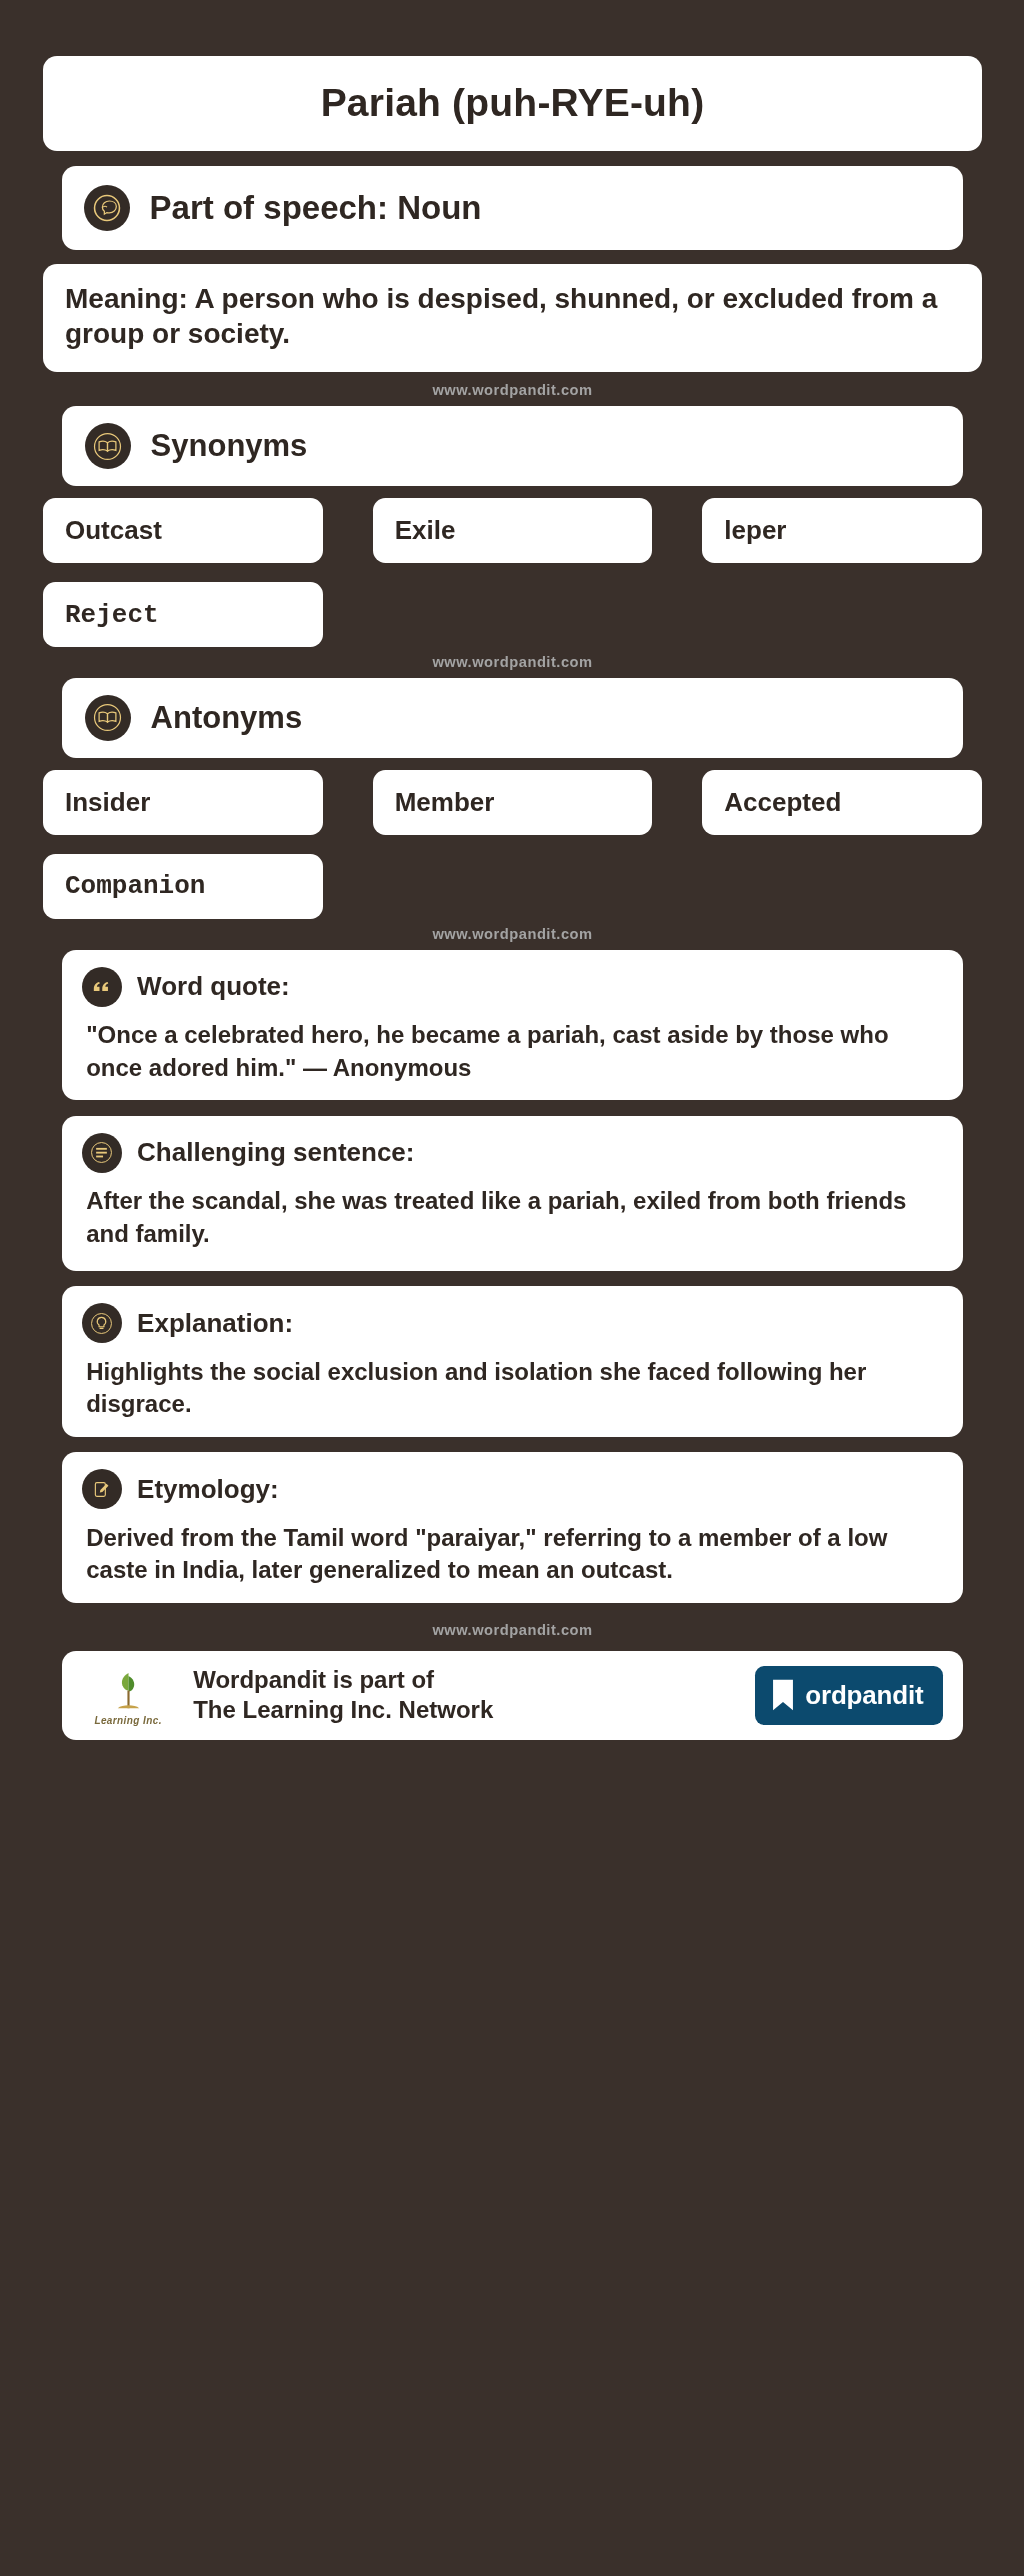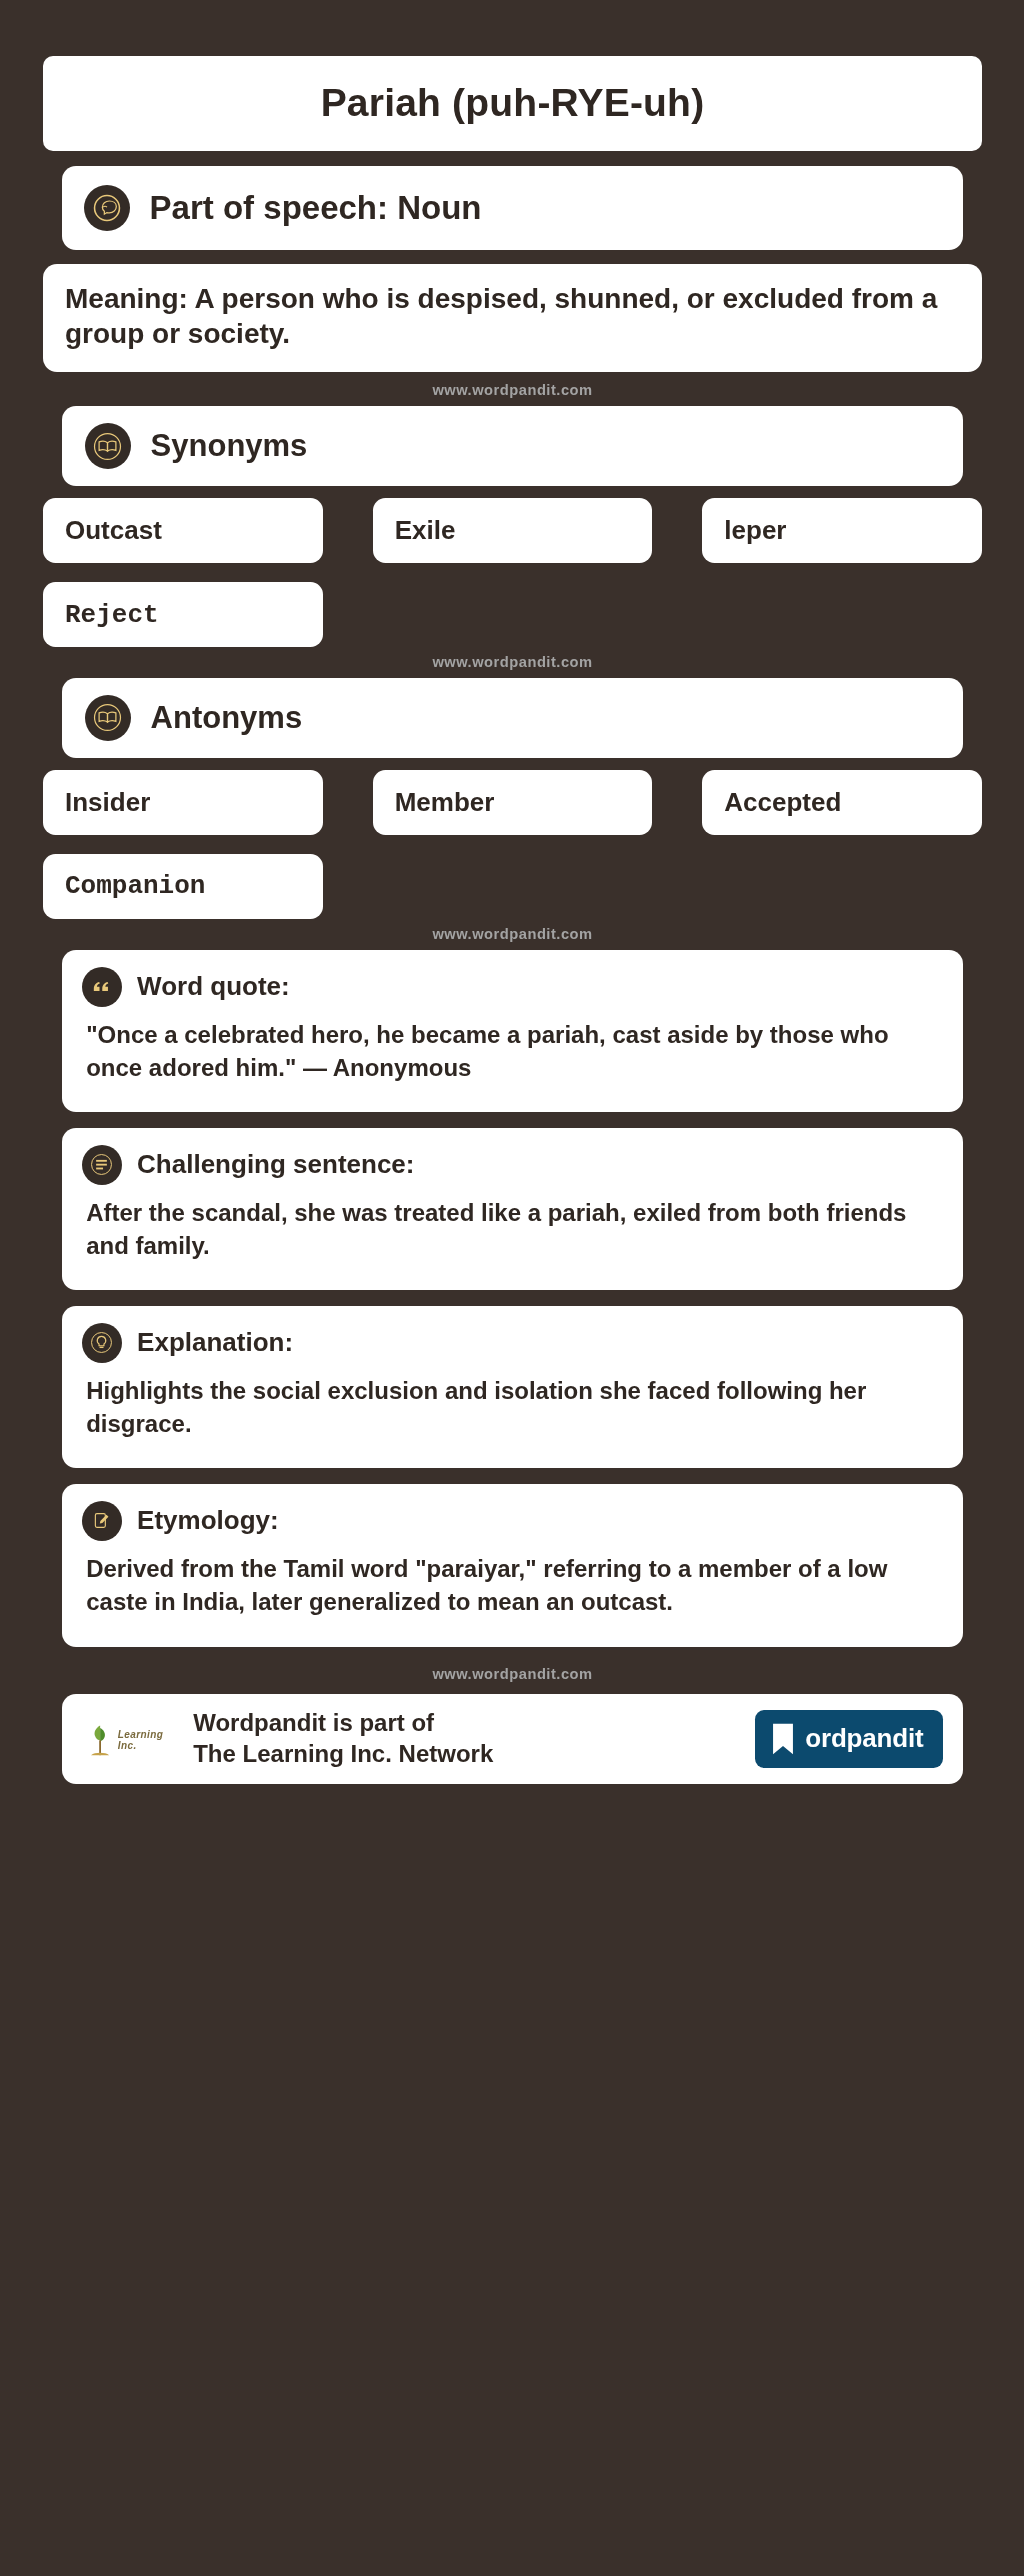--- a/index.html
+++ b/index.html
@@ -27,21 +27,20 @@
     background: #ffffff;
     border-radius: 14px;
     box-sizing: border-box;
   }
 
   
   .title-card {
     padding: 26px 29px;
     text-align: center;
     margin-bottom: 15.5px;
-    border-radius: 10px;
   }
   .title-text {
     font-size: 39px;
     font-weight: bold;
     letter-spacing: 0.2px;
     color: #2f2722;
     line-height: 1.1;
   }
 
   
@@ -125,21 +124,21 @@
     box-sizing: border-box;
     min-height: 65px;
     display: flex;
     align-items: center;
   }
   .word-grid .offset-down { margin-top: 7.7px; font-family: Liberation Mono, monospace; }
 
   
   .info-card {
     margin: 0 18.6px 15.5px 18.6px;
-    padding: 17px 20px 28px 20px;
+    padding: 17px 20px 16px 20px;
   }
   .info-head {
     display: flex;
     align-items: center;
     gap: 15.5px;
     margin-bottom: 12.4px;
   }
   .info-head-text {
     font-size: 26px;
     font-weight: bold;
@@ -158,21 +157,21 @@
   
   .footer-card {
     margin: 4.6px 18.6px 0 18.6px;
     padding: 14px 20px;
     display: flex;
     align-items: center;
     gap: 18.6px;
   }
   .footer-logo {
     display: flex;
-    flex-direction: row;
+    flex-direction: column;
     align-items: center;
     width: 93px;
     flex: 0 0 auto;
   }
   .tree-svg { display: block; }
   .learning-inc {
     font-size: 10px;
     color: #7a6a3d;
     font-style: italic;
     font-weight: bold;

